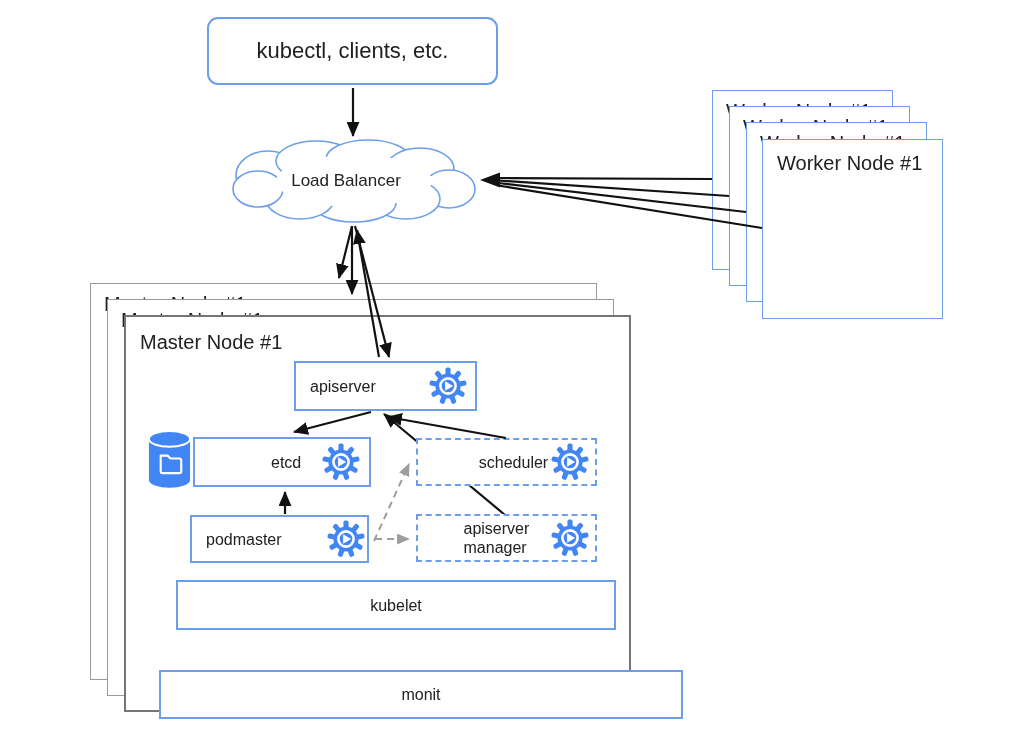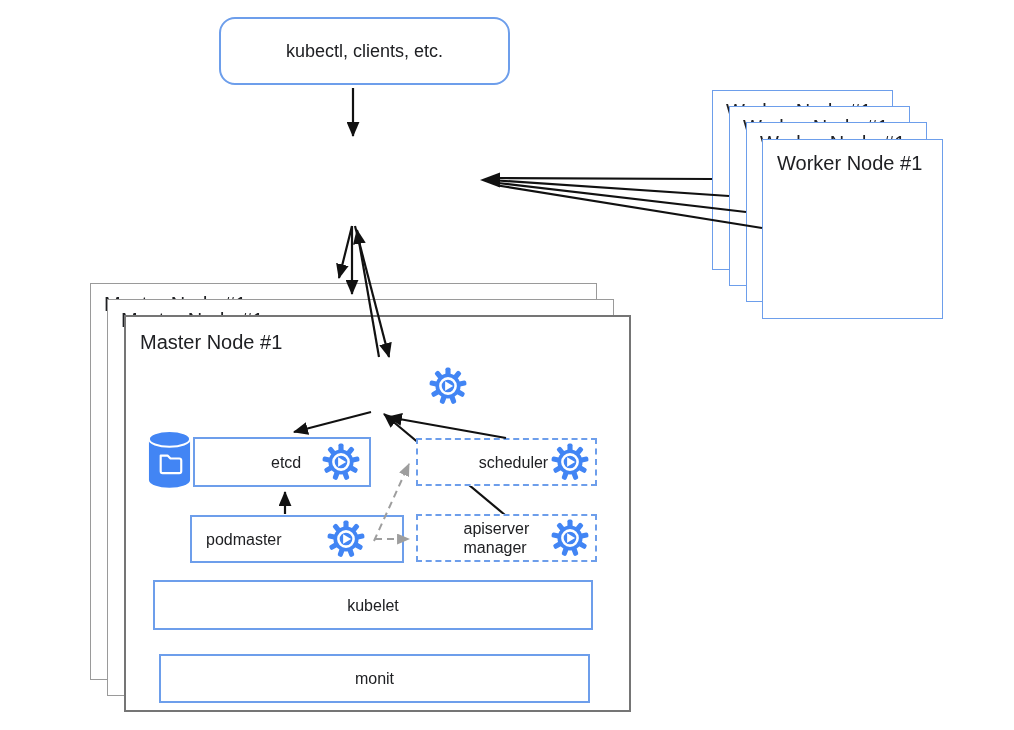--- a/index.html
+++ b/index.html
@@ -13,23 +13,23 @@
 
   
   .stackbox{position:absolute;background:#fff;box-sizing:border-box;z-index:1;}
   .worker{width:181px;height:180px;border:1.5px solid #6d9eeb;z-index:4;}
   .master{width:507px;height:397px;border:1.5px solid #9a9a9a;}
   .master.front{border:2px solid #757575;}
   .stackbox .nodelabel{position:absolute;left:13px;top:9px;font-size:20px;white-space:nowrap;}
 
   
   .clients{
-    position:absolute;left:219px;top:17px;width:291px;height:68px;box-sizing:border-box;
-    border:2px solid #6d9eeb;border-radius:16px;background:#fff;z-index:1;
-    display:flex;align-items:center;justify-content:center;font-size:18px;
+    position:absolute;left:207px;top:17px;width:291px;height:68px;box-sizing:border-box;
+    border:2px solid #6d9eeb;border-radius:11px;background:#fff;z-index:1;
+    display:flex;align-items:center;justify-content:center;font-size:22px;
   }
 
   
   .cloud{position:absolute;left:228px;top:137px;width:250px;height:88px;z-index:1;}
   .cloud .cloudlabel{
     position:absolute;inset:0;display:flex;align-items:center;justify-content:center;
     padding-right:14px;font-size:17px;z-index:2;
   }
 
   
@@ -80,20 +80,37 @@
         <path d="M0 0 L12 5 L0 10 Z" fill="#9e9e9e"></path>
       </marker>
     </defs>
     <line x1="505" y1="515" x2="384" y2="414" stroke="#111111" stroke-width="2.2" marker-end="url(#ah)"></line>
   </svg>
 
   <div class="clients">
     <span>kubectl, clients, etc.</span>
   </div>
 
+  <div class="cloud">
+    <svg width="250" height="88" viewBox="0 0 250 88">
+      <g fill="#ffffff" stroke="#6d9eeb" stroke-width="1.6">
+        <ellipse cx="40" cy="38" rx="32" ry="24"></ellipse>
+        <ellipse cx="88" cy="24" rx="40" ry="20"></ellipse>
+        <ellipse cx="140" cy="22" rx="42" ry="19"></ellipse>
+        <ellipse cx="192" cy="32" rx="34" ry="21"></ellipse>
+        <ellipse cx="221" cy="52" rx="26" ry="19"></ellipse>
+        <ellipse cx="178" cy="62" rx="34" ry="20"></ellipse>
+        <ellipse cx="126" cy="66" rx="42" ry="19"></ellipse>
+        <ellipse cx="72" cy="62" rx="34" ry="20"></ellipse>
+        <ellipse cx="30" cy="52" rx="25" ry="18"></ellipse>
+        <ellipse cx="126" cy="44" rx="78" ry="26" stroke="none"></ellipse>
+      </g>
+    </svg>
+    <div class="cloudlabel">Load Balancer</div>
+  </div>
 
   <div class="stackbox worker" style="left:712px;top:90px">
     <div class="nodelabel">Worker Node #1</div>
   </div>
   <div class="stackbox worker" style="left:729px;top:106px">
     <div class="nodelabel">Worker Node #1</div>
   </div>
   <div class="stackbox worker" style="left:746px;top:122px">
     <div class="nodelabel">Worker Node #1</div>
   </div>
@@ -104,20 +121,23 @@
   <div class="stackbox master" style="left:90px;top:283px">
     <div class="nodelabel">Master Node #1</div>
   </div>
   <div class="stackbox master" style="left:107px;top:299px">
     <div class="nodelabel">Master Node #1</div>
   </div>
   <div class="stackbox master front" style="left:124px;top:315px;z-index:1">
     <div class="nodelabel" style="left:14px;top:14px">Master Node #1</div>
   </div>
 
+  <div class="comp" style="left:294px;top:361px;width:183px;height:50px">
+    <span class="clabel">apiserver</span>
+  </div>
   <svg class="gear" style="left:429px;top:367px">
       <use href="#gear-sym"></use>
     </svg>
 
   <div class="comp" style="left:193px;top:437px;width:178px;height:50px">
     <span class="clabel" style="padding-left:76px">etcd</span>
   </div>
   <svg class="gear" style="left:322px;top:443px">
       <use href="#gear-sym"></use>
     </svg>
@@ -127,38 +147,38 @@
     <path d="M14 27 h7 l3 3 h9 a2 2 0 0 1 2 2 v11 a2 2 0 0 1 -2 2 H16 a2 2 0 0 1 -2 -2 Z" fill="none" stroke="#ffffff" stroke-width="2.2" stroke-linejoin="round"></path>
   </svg>
 
   <div class="comp dashed" style="left:416px;top:438px;width:181px;height:48px">
     <span class="clabel">scheduler</span>
   </div>
   <svg class="gear" style="left:551px;top:443px">
       <use href="#gear-sym"></use>
     </svg>
 
-  <div class="comp" style="left:190px;top:515px;width:214px;height:48px">
+  <div class="comp" style="left:190px;top:515px;width:179px;height:48px">
     <span class="clabel">podmaster</span>
   </div>
   <svg class="gear" style="left:327px;top:520px">
       <use href="#gear-sym"></use>
     </svg>
 
   <div class="comp dashed" style="left:416px;top:514px;width:181px;height:48px">
     <span class="clabel" style="width:100px">apiserver manager</span>
   </div>
   <svg class="gear" style="left:551px;top:519px">
       <use href="#gear-sym"></use>
     </svg>
 
-  <div class="comp centered" style="left:153px;top:580px;width:440px;height:50px">
+  <div class="comp centered" style="left:176px;top:580px;width:440px;height:50px">
     <span class="clabel">kubelet</span>
   </div>
-  <div class="comp centered" style="left:159px;top:654px;width:431px;height:49px">
+  <div class="comp centered" style="left:159px;top:670px;width:524px;height:49px">
     <span class="clabel">monit</span>
   </div>
 
   <svg id="over-layer" class="layer" width="1014" height="730" viewBox="0 0 1014 730">
     <g stroke="#111111" stroke-width="2.2" fill="none">
       <line x1="353" y1="88" x2="353" y2="136" marker-end="url(#ah)"></line>
       <line x1="352" y1="226" x2="339" y2="278" marker-end="url(#ah)"></line>
       <line x1="352" y1="226" x2="352" y2="294" marker-end="url(#ah)"></line>
       <line x1="355" y1="226" x2="389" y2="357" marker-end="url(#ah)"></line>
       <line x1="379" y1="357" x2="357" y2="230" marker-end="url(#ah)"></line>

